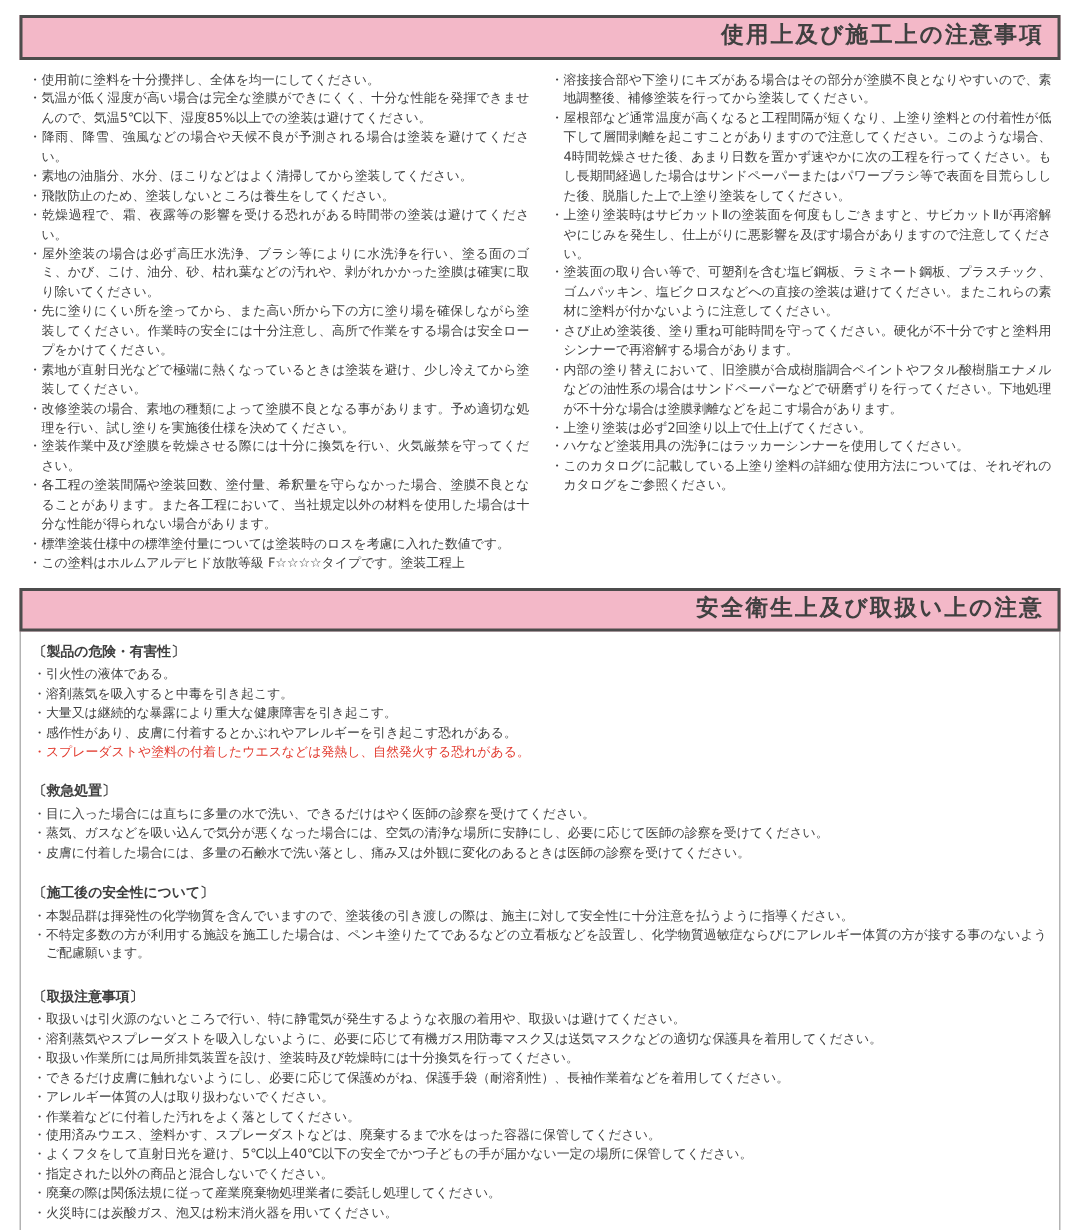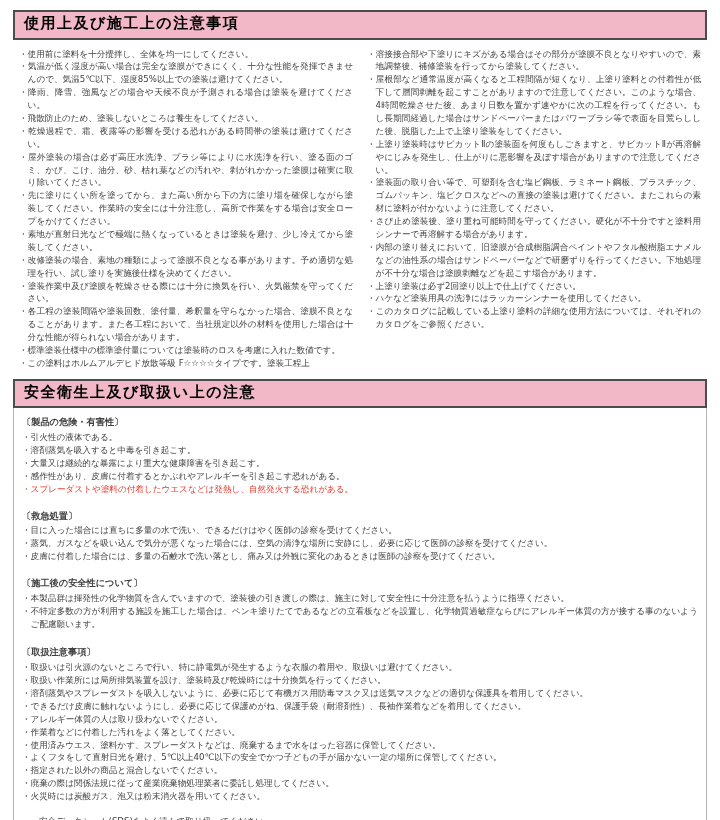--- a/index.html
+++ b/index.html
@@ -1,22 +1,22 @@
 <!DOCTYPE html>
 <html><head>
 <meta charset="utf-8">
 <style>
   * { margin:0; padding:0; box-sizing:border-box; }
   html,body { width:720px; height:820px; background:#ffffff; }
   body { font-family:"DejaVu Sans","Liberation Sans",sans-serif; color:#404040; }
   .page { width:720px; height:820px; padding:10px 13px 8px; }
   .sec-header {
     background:#f3b8c8; border:2px solid #4c4c4c;
-    font-size:15px; font-weight:bold; color:#000000;
-    padding:2px 9px 4px; letter-spacing:1.5px; line-height:1.3;
+    font-size:15px; font-weight:bold; color:#404040;
+    padding:2px 9px 4px; letter-spacing:1.5px; line-height:1.3;text-align:right;
   }
   .cols { display:flex; gap:14px; padding:8px 6px 0; }
   .col { flex:1 1 0; font-size:8.6px; line-height:1.5; text-align:justify; letter-spacing:0; }
   .entry { word-break:break-all; }
   .entry.bullet { padding-left:8.6px; text-indent:-8.6px; }
   .entry.cont { }
   .entry.heading { font-weight:bold; font-size:9.2px; margin:1px 0 2px; }
   .entry.spacer { height:12px; }
   .entry.note { padding-left:17px; margin-top:12px; }
   .entry.red { color:#e23a2e; }
@@ -30,20 +30,21 @@
 
 <div class="page">
 
   <section>
     <div class="sec-header">使用上及び施工上の注意事項</div>
     <div class="cols">
       <div class="col">
           <div class="entry bullet">・使用前に塗料を十分攪拌し、全体を均一にしてください。</div>
           <div class="entry bullet">・気温が低く湿度が高い場合は完全な塗膜ができにくく、十分な性能を発揮できませんので、気温5℃以下、湿度85%以上での塗装は避けてください。</div>
           <div class="entry bullet">・降雨、降雪、強風などの場合や天候不良が予測される場合は塗装を避けてください。</div>
+          <div class="entry bullet">・素地の油脂分、水分、ほこりなどはよく清掃してから塗装してください。</div>
           <div class="entry bullet">・飛散防止のため、塗装しないところは養生をしてください。</div>
           <div class="entry bullet">・乾燥過程で、霜、夜露等の影響を受ける恐れがある時間帯の塗装は避けてください。</div>
           <div class="entry bullet">・屋外塗装の場合は必ず高圧水洗浄、ブラシ等によりに水洗浄を行い、塗る面のゴミ、かび、こけ、油分、砂、枯れ葉などの汚れや、剥がれかかった塗膜は確実に取り除いてください。</div>
           <div class="entry bullet">・先に塗りにくい所を塗ってから、また高い所から下の方に塗り場を確保しながら塗装してください。作業時の安全には十分注意し、高所で作業をする場合は安全ロープをかけてください。</div>
           <div class="entry bullet">・素地が直射日光などで極端に熱くなっているときは塗装を避け、少し冷えてから塗装してください。</div>
           <div class="entry bullet">・改修塗装の場合、素地の種類によって塗膜不良となる事があります。予め適切な処理を行い、試し塗りを実施後仕様を決めてください。</div>
           <div class="entry bullet">・塗装作業中及び塗膜を乾燥させる際には十分に換気を行い、火気厳禁を守ってください。</div>
           <div class="entry bullet">・各工程の塗装間隔や塗装回数、塗付量、希釈量を守らなかった場合、塗膜不良となることがあります。また各工程において、当社規定以外の材料を使用した場合は十分な性能が得られない場合があります。</div>
           <div class="entry bullet">・標準塗装仕様中の標準塗付量については塗装時のロスを考慮に入れた数値です。</div>
           <div class="entry bullet">・この塗料はホルムアルデヒド放散等級 F☆☆☆☆タイプです。塗装工程上</div>
@@ -80,22 +81,22 @@
           <div class="entry bullet">・蒸気、ガスなどを吸い込んで気分が悪くなった場合には、空気の清浄な場所に安静にし、必要に応じて医師の診察を受けてください。</div>
           <div class="entry bullet">・皮膚に付着した場合には、多量の石鹸水で洗い落とし、痛み又は外観に変化のあるときは医師の診察を受けてください。</div>
           <div class="entry spacer"></div>
           <div class="entry heading">〔施工後の安全性について〕</div>
           <div class="entry bullet">・本製品群は揮発性の化学物質を含んでいますので、塗装後の引き渡しの際は、施主に対して安全性に十分注意を払うように指導ください。</div>
           <div class="entry bullet">・不特定多数の方が利用する施設を施工した場合は、ペンキ塗りたてであるなどの立看板などを設置し、化学物質過敏症ならびにアレルギー体質の方が接する事のないようご配慮願います。</div>
         </div>
       <div class="col">
           <div class="entry heading">〔取扱注意事項〕</div>
           <div class="entry bullet">・取扱いは引火源のないところで行い、特に静電気が発生するような衣服の着用や、取扱いは避けてください。</div>
+          <div class="entry bullet">・溶剤蒸気やスプレーダストを吸入しないように、必要に応じて有機ガス用防毒マスク又は送気マスクなどの適切な保護具を着用してください。</div>
           <div class="entry bullet">・取扱い作業所には局所排気装置を設け、塗装時及び乾燥時には十分換気を行ってください。</div>
-          <div class="entry bullet">・溶剤蒸気やスプレーダストを吸入しないように、必要に応じて有機ガス用防毒マスク又は送気マスクなどの適切な保護具を着用してください。</div>
           <div class="entry bullet">・できるだけ皮膚に触れないようにし、必要に応じて保護めがね、保護手袋（耐溶剤性）、長袖作業着などを着用してください。</div>
           <div class="entry bullet">・アレルギー体質の人は取り扱わないでください。</div>
           <div class="entry bullet">・作業着などに付着した汚れをよく落としてください。</div>
           <div class="entry bullet">・使用済みウエス、塗料かす、スプレーダストなどは、廃棄するまで水をはった容器に保管してください。</div>
           <div class="entry bullet">・よくフタをして直射日光を避け、5℃以上40℃以下の安全でかつ子どもの手が届かない一定の場所に保管してください。</div>
           <div class="entry bullet">・指定された以外の商品と混合しないでください。</div>
           <div class="entry bullet">・廃棄の際は関係法規に従って産業廃棄物処理業者に委託し処理してください。</div>
           <div class="entry bullet">・火災時には炭酸ガス、泡又は粉末消火器を用いてください。</div>
           <div class="entry note">安全データシート(SDS)をよく読んで取り扱ってください。</div>
         </div>

